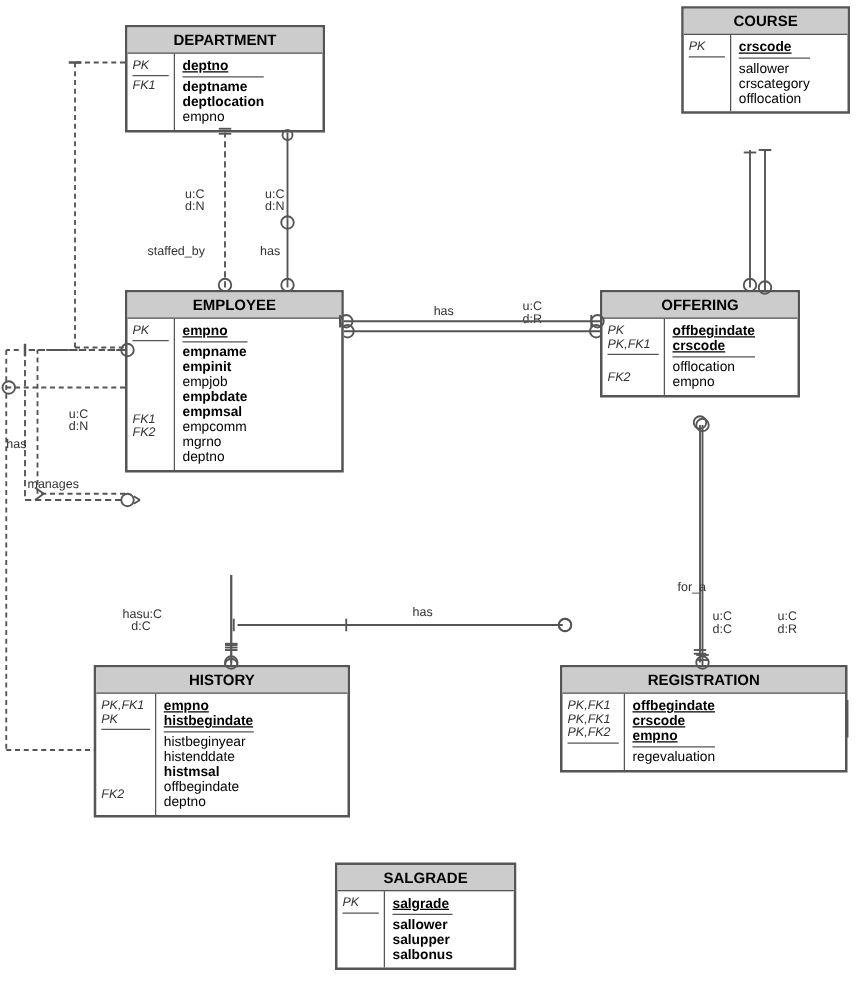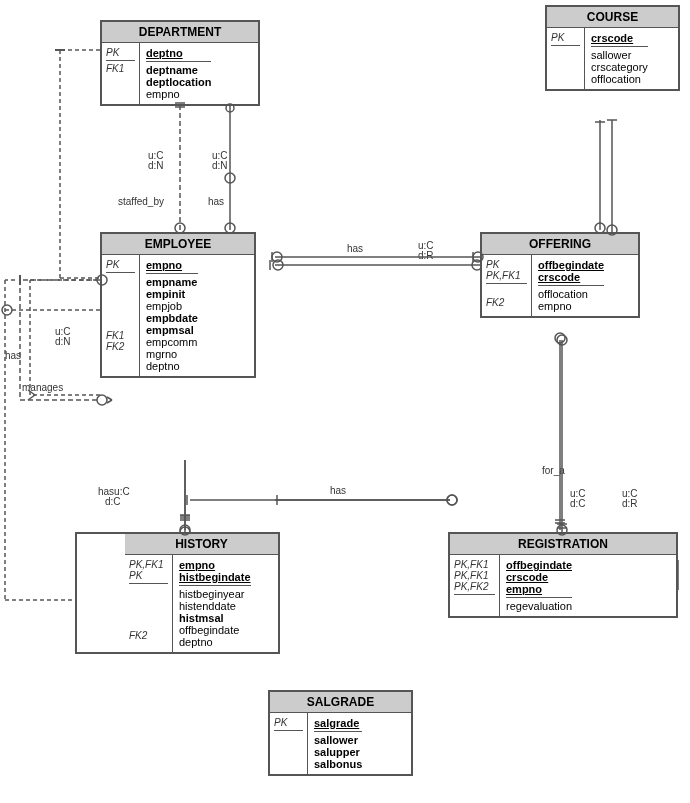--- a/index.html
+++ b/index.html
@@ -194,21 +194,21 @@
         </div>
         <div class="section-divider attr-section">
           <span class="attr-name">sallower</span>
           <span class="attr-name">crscategory</span>
           <span class="attr-name">offlocation</span>
         </div>
       </div>
     </div>
   </div>
 
-  <div class="entity" style="left:100px; top:232px; width:156px;">
+  <div class="entity" style="left:100px; top:232px; width:175px;">
     <div class="entity-header">EMPLOYEE</div>
     <div class="entity-body">
       <div class="entity-pk-col">
         <div class="pk-section">
           <span class="pk-label">PK</span>
         </div>
         <div class="section-divider attr-section" style="padding-top:2px;">
           <br>
           <br>
           <br>
@@ -255,21 +255,21 @@
           <span class="attr-name bold underline">crscode</span>
         </div>
         <div class="section-divider attr-section">
           <span class="attr-name">offlocation</span>
           <span class="attr-name">empno</span>
         </div>
       </div>
     </div>
   </div>
 
-  <div class="entity" style="left:75px; top:532px; width:205px;padding-left:48px;">
+  <div class="entity" style="left:75px; top:532px; width:205px;">
     <div class="entity-header">HISTORY</div>
     <div class="entity-body">
       <div class="entity-pk-col" style="min-width:48px;">
         <div class="pk-section">
           <span class="pk-label">PK,FK1</span><br>
           <span class="pk-label">PK</span>
         </div>
         <div class="section-divider attr-section">
           <br>
           <br>

